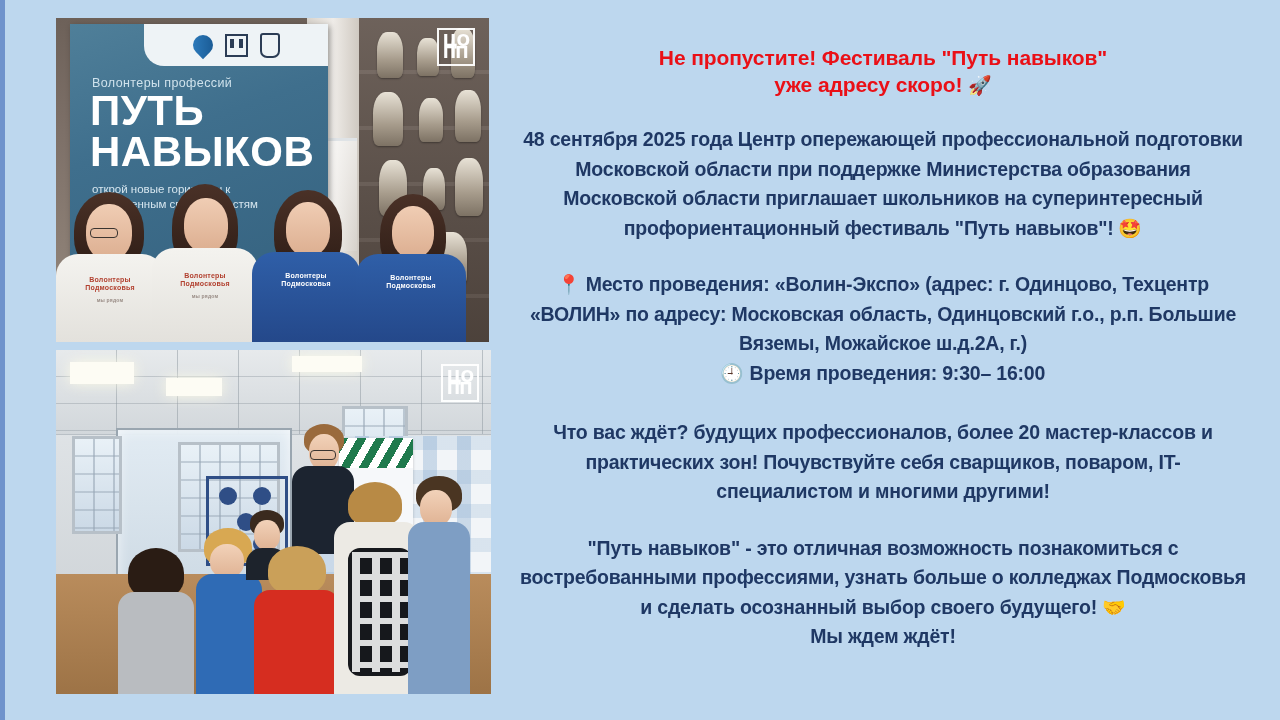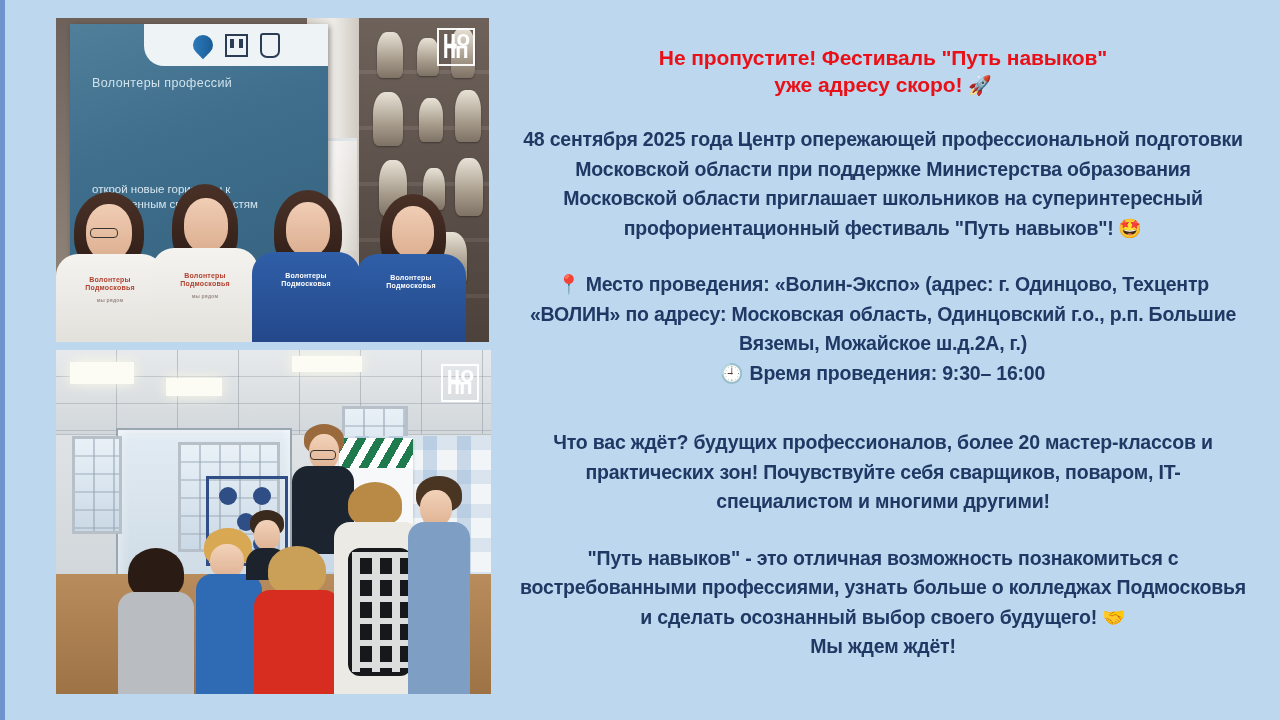--- a/index.html
+++ b/index.html
@@ -301,21 +301,21 @@
     letter-spacing: -.1px;
   }
   .para {
     color: #1f3864;
     font-size: 19.5px;
     font-weight: bold;
     line-height: 29.5px;
     margin: 0 0 27px 0;
     letter-spacing: -.2px;
   }
-  .para.venue { margin-bottom: 40px; }
+  .para.venue { margin-bottom: 30px; }
   .para.last { margin-bottom: 0; }
   .emoji {
     font-family: "DejaVu Sans", sans-serif;
     font-weight: normal;
     font-size: 19px;
   }
 </style>
 </head>
 <body>
 
@@ -343,20 +343,24 @@
       </div>
       <div class="tp-rail"></div>
 
       <div class="tp-banner">
         <div class="tp-logobar">
           <span class="tp-logo-drop"></span>
           <span class="tp-logo-sq"></span>
           <span class="tp-logo-crest"></span>
         </div>
         <div class="tp-b-small">Волонтеры профессий</div>
+        <div class="tp-b-big">
+          <div>ПУТЬ</div>
+          <div>НАВЫКОВ</div>
+        </div>
         <div class="tp-b-sub">открой новые горизонты к современным специальностям</div>
       </div>
 
       <div class="tp-table">
         <div class="tp-paper" style="left:24px; top:14px; width:64px; height:26px;"></div>
         <div class="tp-paper" style="left:120px; top:20px; width:70px; height:24px; transform:rotate(3deg);"></div>
         <div class="tp-paper" style="left:236px; top:10px; width:88px; height:30px; transform:rotate(-2deg); background:#5b7fb4;"></div>
       </div>
 
       <div class="tp-person" style="left:0px; width:108px; height:150px;">

